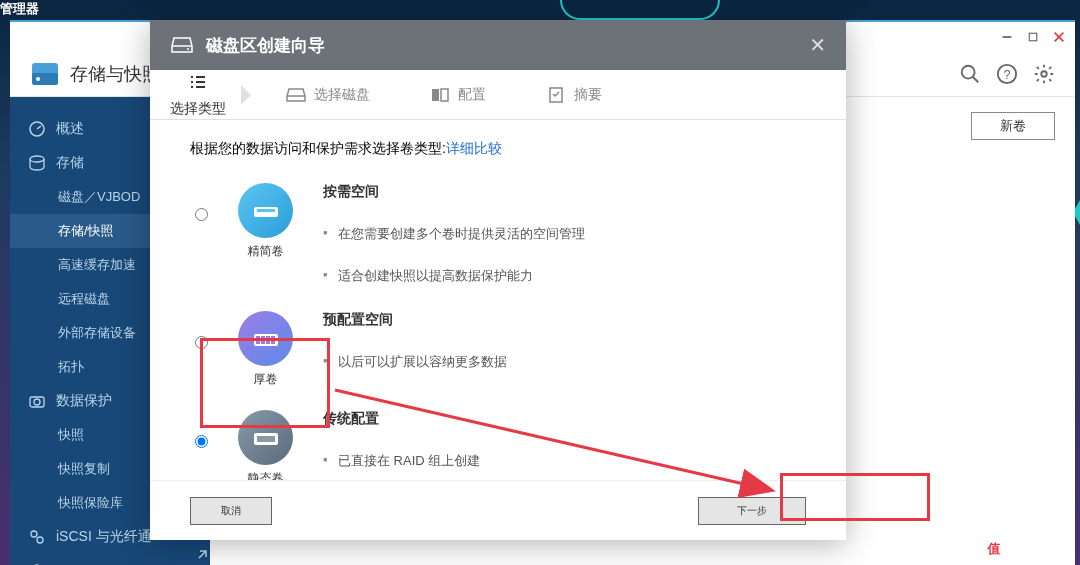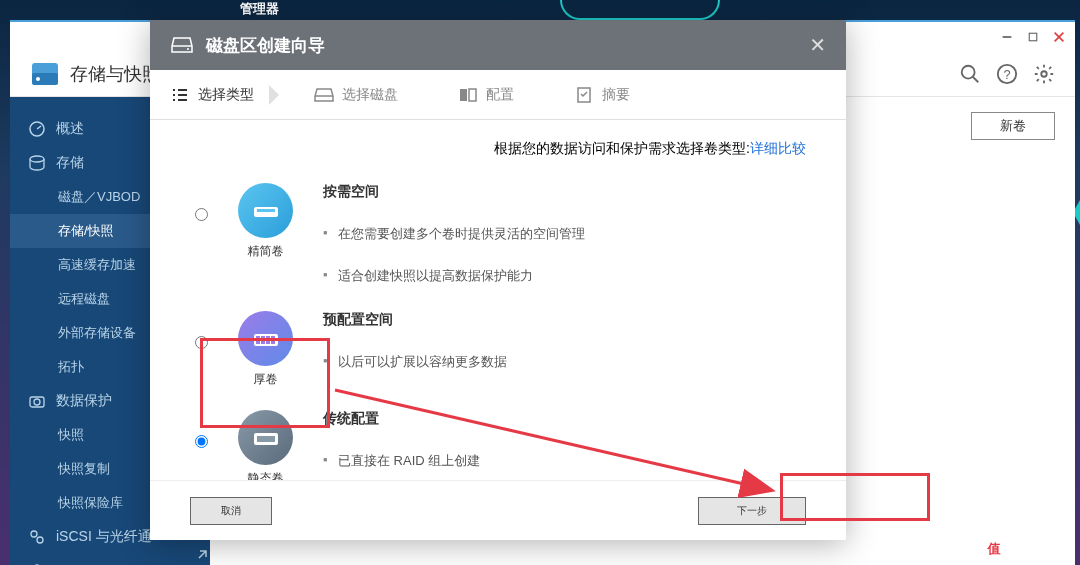--- a/index.html
+++ b/index.html
@@ -1,18 +1,18 @@
 <!DOCTYPE html>
 <html><head>
   <meta charset="utf-8">
   <style>
     * { margin: 0; padding: 0; box-sizing: border-box; font-family: "Microsoft YaHei", sans-serif; }
     body { width: 1080px; height: 565px; overflow: hidden; background: linear-gradient(180deg, #0a2540 0%, #1e3a5f 30%, #4a2f6f 100%); position: relative; }
     
-    .tab-bar { height: 28px; padding-left: 240px; color: #fff; font-size: 13px; font-weight: bold; }
+    .tab-bar { height: 28px; color: #fff; font-size: 13px; font-weight: bold; }
     
     .app-window { position: absolute; top: 20px; left: 10px; right: 5px; bottom: 0; background: #fff; border-top: 2px solid #4a9fd8; }
     
     .title-bar { height: 30px; display: flex; align-items: center; justify-content: flex-end; padding: 0 8px; gap: 10px; }
     .title-bar .win-btn { width: 16px; height: 16px; display: flex; align-items: center; justify-content: center; cursor: pointer; }
     
     .app-header { height: 45px; display: flex; align-items: center; padding: 0 20px; border-bottom: 1px solid #e5e5e5; }
     .app-logo { display: flex; align-items: center; gap: 10px; font-size: 18px; color: #333; }
     .app-header-right { margin-left: auto; display: flex; align-items: center; gap: 15px; }
     .search-icon, .help-icon, .gear-icon { width: 22px; height: 22px; cursor: pointer; color: #666; }
@@ -30,26 +30,26 @@
     .new-volume-btn { float: right; padding: 4px 28px; border: 1px solid #888; background: #fff; cursor: pointer; font-size: 13px; color: #333; }
     
     
     .modal { position: absolute; top: 20px; left: 150px; width: 696px; height: 520px; background: #fff; box-shadow: 0 4px 30px rgba(0,0,0,0.3); display: flex; flex-direction: column; }
     .modal-header { height: 50px; background: #6d7278; color: #fff; display: flex; align-items: center; padding: 0 20px; gap: 12px; }
     .modal-title { font-size: 17px; font-weight: bold; }
     .modal-close { margin-left: auto; cursor: pointer; font-size: 20px; color: #ddd; }
     
     .steps { height: 50px; border-bottom: 1px solid #e0e0e0; display: flex; align-items: center; padding: 0 20px; gap: 35px; }
     .step { display: flex; align-items: center; gap: 8px; color: #888; font-size: 14px; position: relative; padding-right: 25px; }
-    .step.active { color: #333; font-weight: 500; }
+    .step.active { color: #333; font-weight: 500; flex-direction: column; }
     .step.active::after { content: ''; position: absolute; right: 0; top: 50%; transform: translateY(-50%); border-left: 10px solid #e0e0e0; border-top: 10px solid transparent; border-bottom: 10px solid transparent; }
     .step-icon { width: 20px; height: 20px; }
     
     .modal-body { flex: 1; padding: 20px 40px; overflow: auto; }
-    .prompt-row { display: flex; justify-content: flex-end; margin-bottom: 20px; font-size: 14px; }
+    .prompt-row { display: flex; justify-content: flex-start; margin-bottom: 20px; font-size: 14px; }
     .compare-link { color: #1e6fd9; cursor: pointer; }
     
     .option-row { display: flex; align-items: flex-start; gap: 20px; margin-bottom: 12px; padding: 5px; }
     .option-row input[type="radio"] { margin-top: 25px; }
     .option-icon { display: flex; flex-direction: column; align-items: center; gap: 5px; width: 75px; }
     .vol-icon { width: 55px; height: 55px; border-radius: 50%; display: flex; align-items: center; justify-content: center; }
     .vol-icon.thin { background: linear-gradient(135deg, #5bc5f2, #2a9ed8); }
     .vol-icon.thick { background: linear-gradient(135deg, #9b7de8, #5e8ae8); }
     .vol-icon.static { background: linear-gradient(135deg, #8899a8, #5a6a7a); }
     .vol-label { font-size: 12px; color: #333; }

